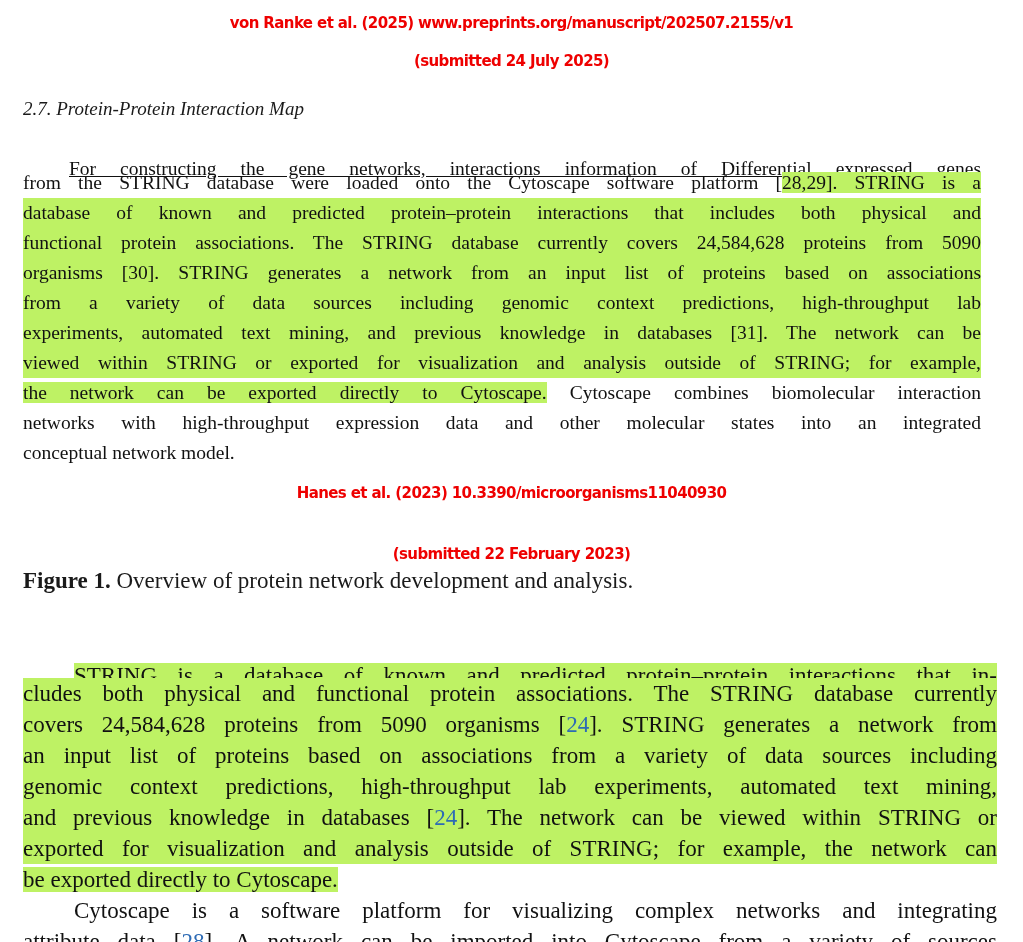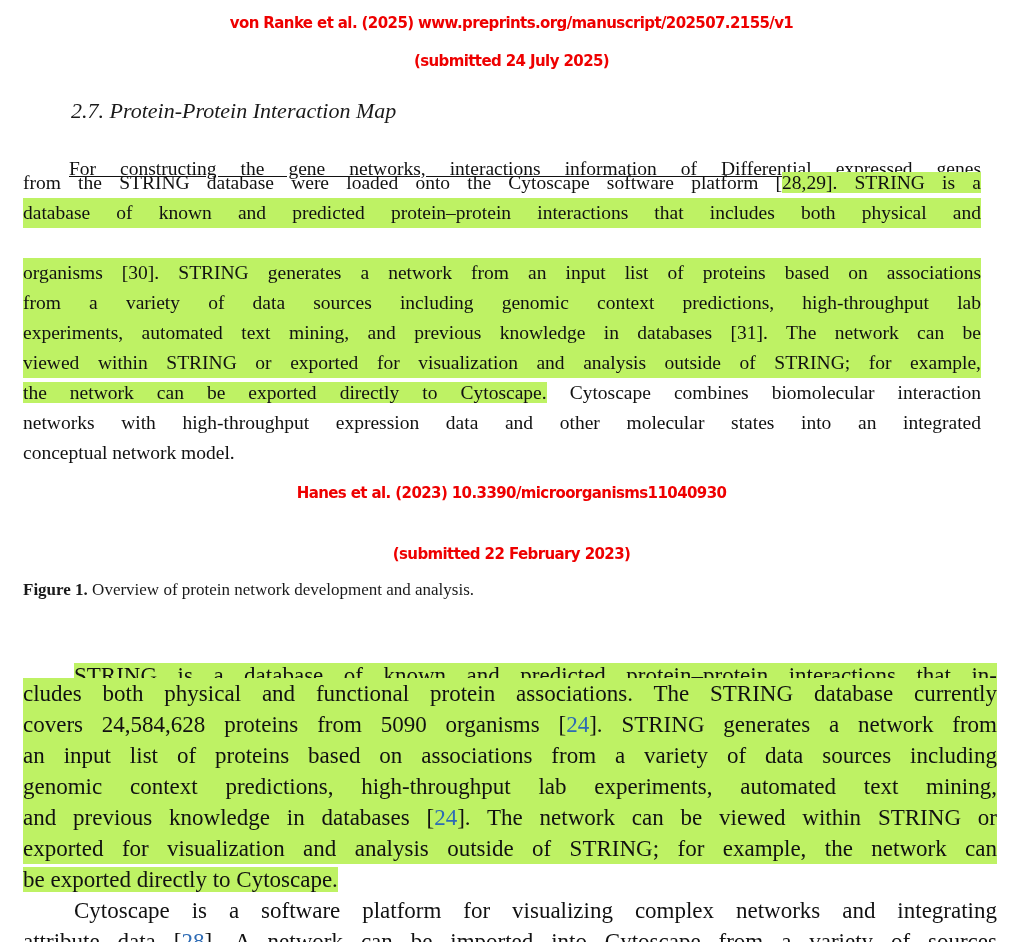--- a/index.html
+++ b/index.html
@@ -26,23 +26,22 @@
       font-size: 15px;
       letter-spacing: -0.6px;
       white-space: nowrap;
     }
     .section-title {
       position: absolute;
       left: 23px;
       top: 98px;
       font-style: italic;
       font-family: "Liberation Serif", "DejaVu Serif", serif;
-      font-size: 22px;
+      font-size: 19px;
       color: #1a1a1a;
-      margin-left: 48px;
     }
     .para-lines {
       position: absolute;
       left: 23px;
       width: 958px;
     }
     .line {
       position: absolute;
       left: 0;
       width: 958px;
@@ -58,23 +57,23 @@
     }
     .hl {
       background: #bef264;
     }
     .cite {
       color: #2d6bb5;
     }
     .figure-caption {
       position: absolute;
       left: 23px;
-      top: 580px;
+      top: 568px;
       font-family: "Liberation Serif", "DejaVu Serif", serif;
-      font-size: 17px;
+      font-size: 23px;
       color: #1a1a1a;
     }
     .figure-caption b { font-weight: bold; }
     .p2 .line {
       font-size: 23px;
       height: 31px;
       line-height: 31px;
       width: 974px;
     }
     .indent { display: inline-block; }
@@ -89,20 +88,23 @@
 
 <div class="para-lines p1" style="top:138px; height:340px;">
   <div class="line" style="top:16px;text-decoration:underline;">
     <span class="indent" style="width:46px;"></span><span>For constructing the gene networks, interactions information of Differential expressed genes</span>
   </div>
   <div class="line" style="top:30px;">
     <span>from the STRING database were loaded onto the Cytoscape software platform [</span><span class="hl">28,29]. STRING is a</span>
   </div>
   <div class="line hl" style="top:60px;">
     <span>database of known and predicted protein–protein interactions that includes both physical and</span>
+  </div>
+  <div class="line hl" style="top:90px;">
+    <span>functional protein associations. The STRING database currently covers 24,584,628 proteins from 5090</span>
   </div>
   <div class="line hl" style="top:120px;">
     <span>organisms [30]. STRING generates a network from an input list of proteins based on associations</span>
   </div>
   <div class="line hl" style="top:150px;">
     <span>from a variety of data sources including genomic context predictions, high-throughput lab</span>
   </div>
   <div class="line hl" style="top:180px;">
     <span>experiments, automated text mining, and previous knowledge in databases [31]. The network can be</span>
   </div>

